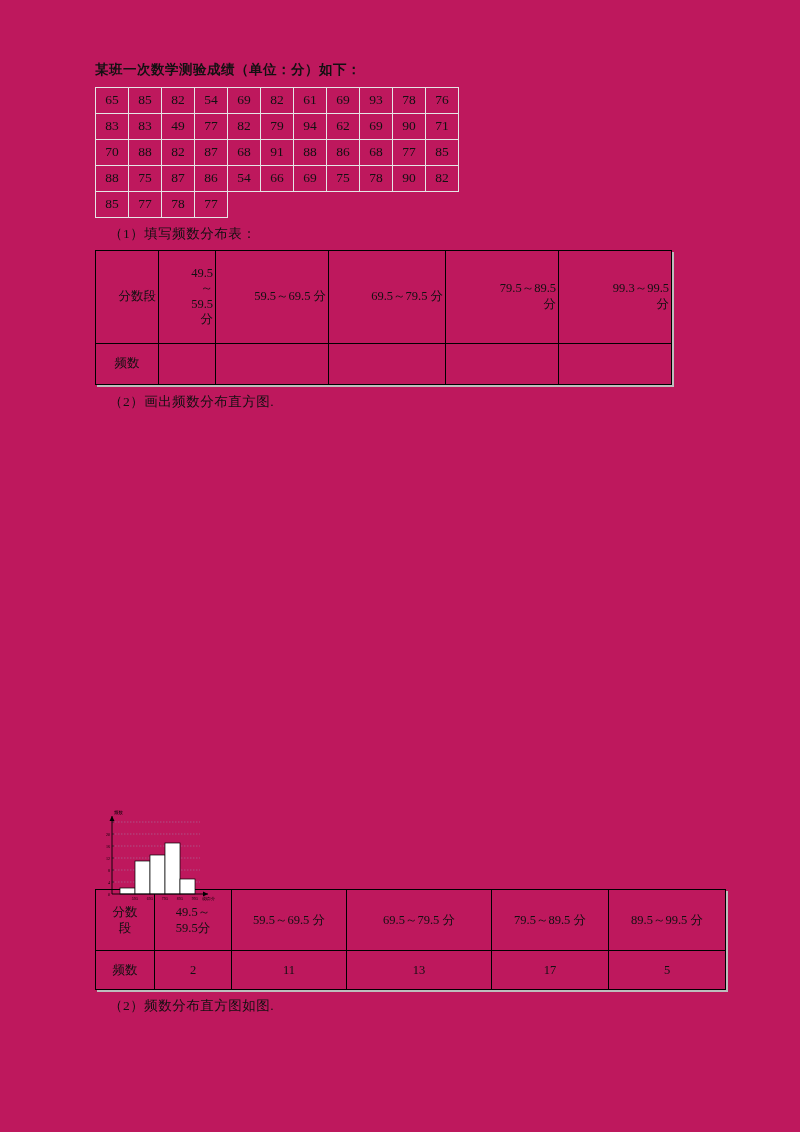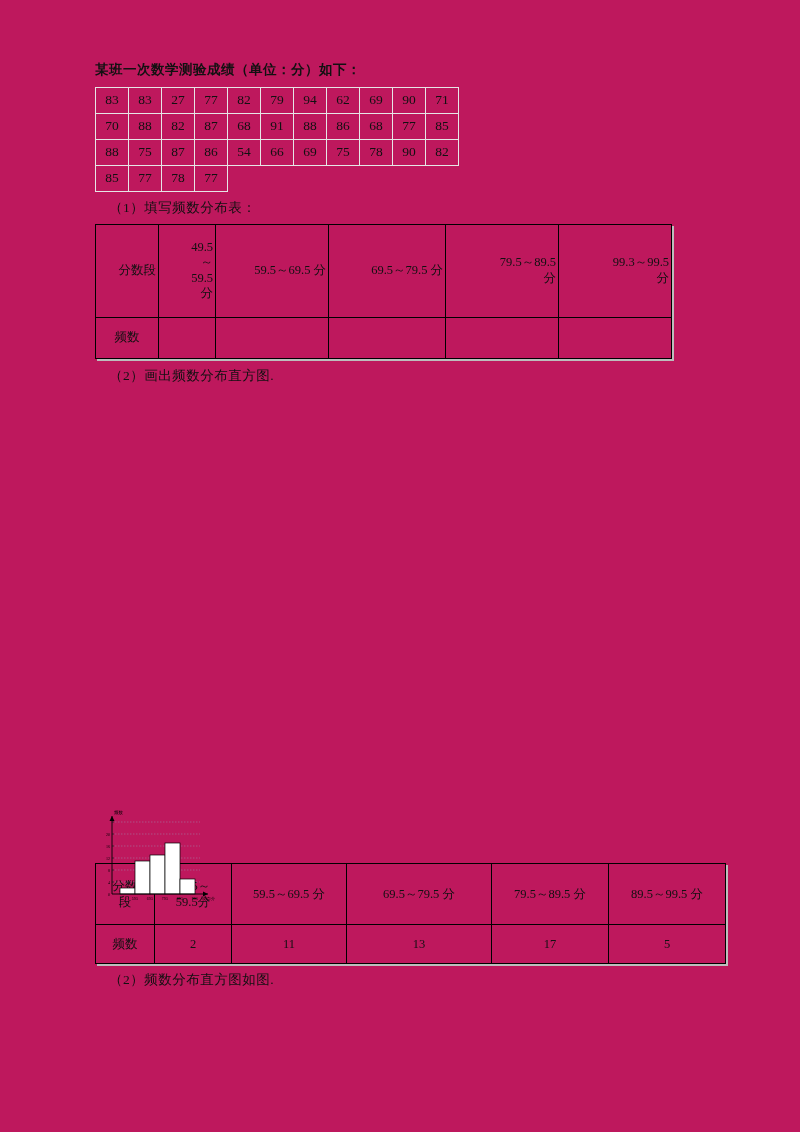--- a/index.html
+++ b/index.html
@@ -136,24 +136,37 @@
 <body>
 
 <div class="page">
 
   <div class="doc">
 
     <div class="line bold">某班一次数学测验成绩（单位：分）如下：</div>
 
     <table class="scores">
       <tbody>
+          <tr>
+        <td>65</td>
+        <td>85</td>
+        <td>82</td>
+        <td>54</td>
+        <td>69</td>
+        <td>82</td>
+        <td>61</td>
+        <td>69</td>
+        <td>93</td>
+        <td>78</td>
+        <td>76</td>
+      </tr>
       <tr>
         <td>83</td>
         <td>83</td>
-        <td>27</td>
+        <td>49</td>
         <td>77</td>
         <td>82</td>
         <td>79</td>
         <td>94</td>
         <td>62</td>
         <td>69</td>
         <td>90</td>
         <td>71</td>
       </tr>
       <tr>

